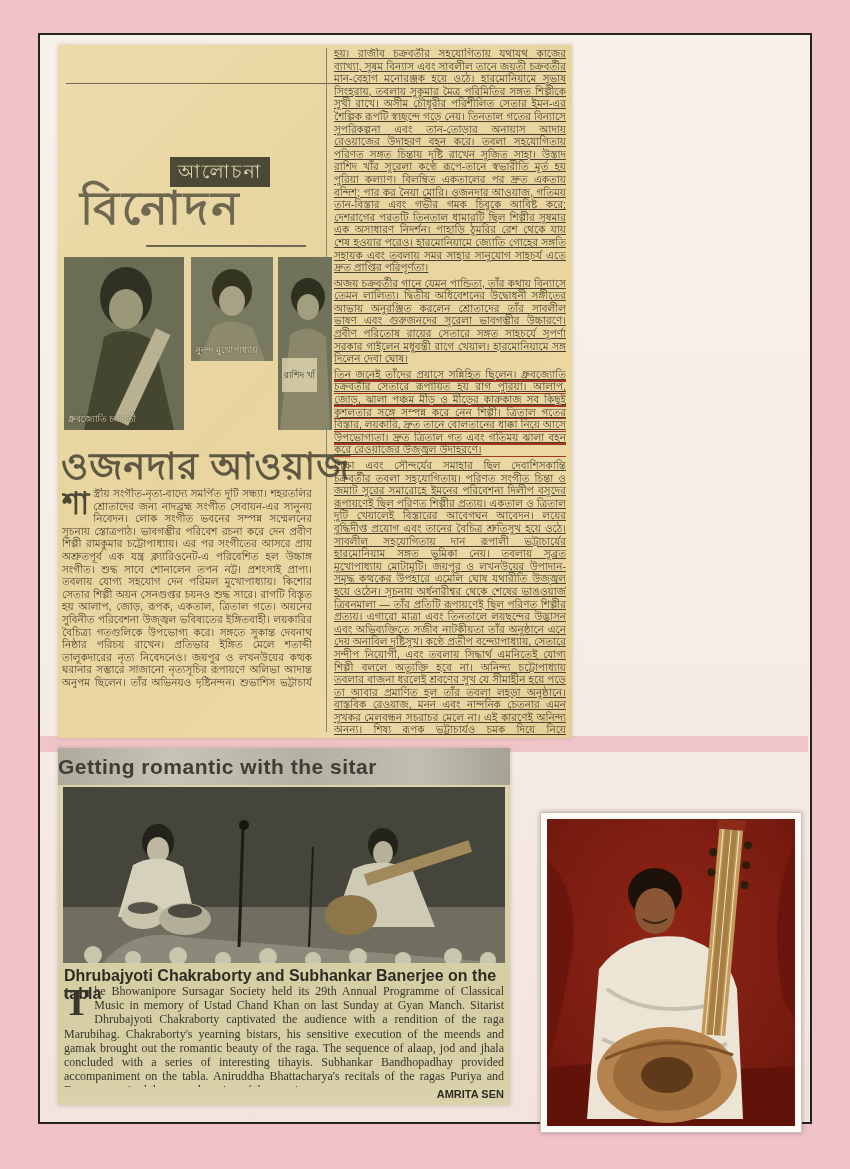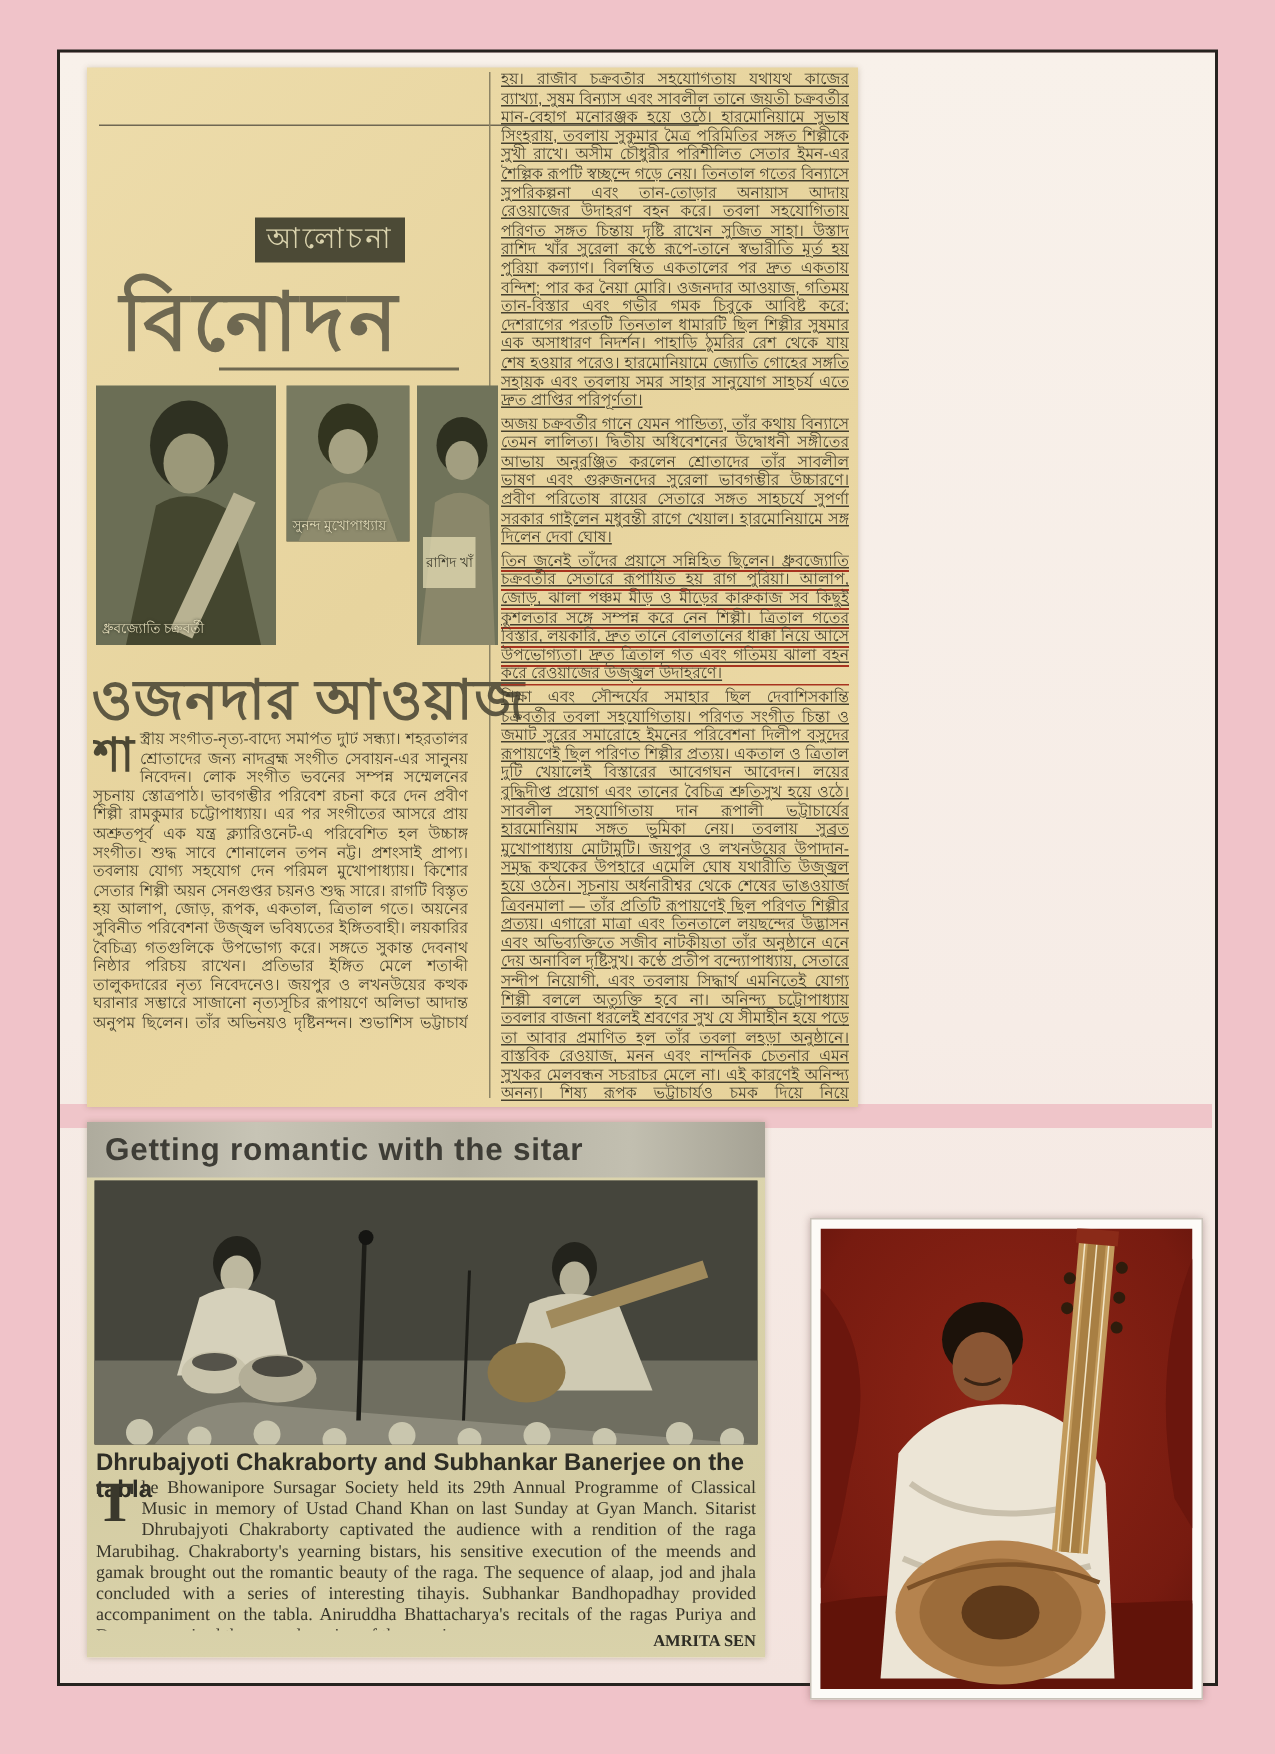--- a/index.html
+++ b/index.html
@@ -11,23 +11,23 @@
       background:linear-gradient(180deg,#f8f1ea 0%,#f6ece6 60%,#f3e3de 100%);}
   .gap-strip{left:40px;top:736px;width:768px;height:16px;background:#efc5c9;}
   
   .bn-clip{left:58px;top:45px;width:514px;height:693px;overflow:hidden;
       background:linear-gradient(135deg,#eddcab,#e7d49e 45%,#ebd8a4 80%,#e4cf96);
       box-shadow:0 0 4px rgba(90,70,30,.25);}
   .bn-masthead{left:0;top:7px;width:440px;text-align:center;font-size:13.5px;
       color:#6a6248;letter-spacing:1px;}
   .bn-rule{left:8px;top:38px;width:400px;border-top:1.6px solid #6f English6752;border-top:1.6px solid #6f6752;}
   .bn-divider{left:268px;top:3px;height:684px;border-left:1px solid #8d8465;}
-  .bn-tagbox{left:112px;top:100px;width:100px;height:30px;background:#4c4a36;
+  .bn-tagbox{left:112px;top:112px;width:100px;height:30px;background:#4c4a36;
       color:#dad3ad;font-size:19px;text-align:center;line-height:30px;letter-spacing:2px;}
-  .bn-title{left:22px;top:128px;width:232px;font-size:54px;font-weight:bold;
+  .bn-title{left:22px;top:128px;width:232px;font-size:46px;font-weight:bold;
       color:#6e6851;letter-spacing:3px;white-space:nowrap;}
   .bn-title-ul{left:88px;top:200px;width:160px;border-top:2px solid #6e6851;}
   .photo{background:linear-gradient(160deg,#7d7f66,#575944 55%,#3f4130);overflow:hidden;}
   .photo .cap{position:absolute;left:4px;bottom:6px;color:#e4ddba;font-size:9px;line-height:10.5px;
       text-shadow:0 0 2px #2e2f22;}
   .p1{left:6px;top:212px;width:120px;height:173px;}
   .p2{left:133px;top:212px;width:82px;height:104px;}
   .p3{left:220px;top:212px;width:54px;height:173px;}
   .p3 .cap{color:#3d3b2c;background:rgba(228,220,180,.75);padding:12px 2px;bottom:38px;text-shadow:none;}
   .bn-badge{left:133px;top:321px;width:82px;height:64px;background:#54523c;color:#d8d2ab;
@@ -42,30 +42,30 @@
       font-size:10.4px;line-height:12.6px;text-align:justify;color:#46412f;}
   .bn-rightcol p{margin:0 0 3px 0;text-decoration:underline;}
   .red-underlined{background-image:repeating-linear-gradient(to bottom,
       transparent 0,transparent 11.1px,#a8331f 11.1px,#a8331f 12.6px);}
   
   .en-clip{left:58px;top:748px;width:452px;height:357px;overflow:hidden;
       background:linear-gradient(180deg,#dcd5ae,#d5cda4 70%,#d9d2aa);
       box-shadow:0 0 4px rgba(90,80,40,.3);}
   .en-banner{left:0;top:0;width:452px;height:37px;
       background:linear-gradient(90deg,#aeab9d,#c7c4b5 25%,#b4b1a2 55%,#c2bfb0 80%,#a5a294);
-      font-size:21px;font-weight:bold;color:#3e3d36;line-height:37px;padding-left:12px;
+      font-size:21px;font-weight:bold;color:#3e3d36;line-height:37px;padding-left:0;
       box-sizing:border-box;letter-spacing:.5px;}
   .en-photo{left:5px;top:39px;width:442px;height:176px;background:#3a3a32;}
   .en-caption{left:6px;top:219px;width:440px;font-size:16px;font-weight:bold;color:#2e2d25;}
   .en-body{left:6px;top:236px;width:440px;height:103px;font-family:"Liberation Serif",serif;
       font-size:12px;line-height:14.2px;text-align:justify;color:#37352a;overflow:hidden;}
   .dropcap-en{float:left;font-size:38px;line-height:32px;font-weight:bold;color:#3a382c;
       padding:2px 5px 0 0;font-family:"Liberation Serif",serif;}
   .en-byline{left:6px;top:340px;width:440px;text-align:right;font-size:11px;font-weight:bold;
-      color:#2e2d25;font-family:Liberation Serif, serif;}
+      color:#2e2d25;}
   
   .color-photo{left:540px;top:812px;width:262px;height:321px;background:#fdfbf7;
       border:1px solid #c9c2b8;box-shadow:0 0 5px rgba(80,40,40,.35);padding:6px;box-sizing:border-box;}
   .color-photo svg{display:block;}
 </style>
 </head>
 <body>
 
 <div class="abs page-frame"></div>
 <div class="abs gap-strip"></div>

